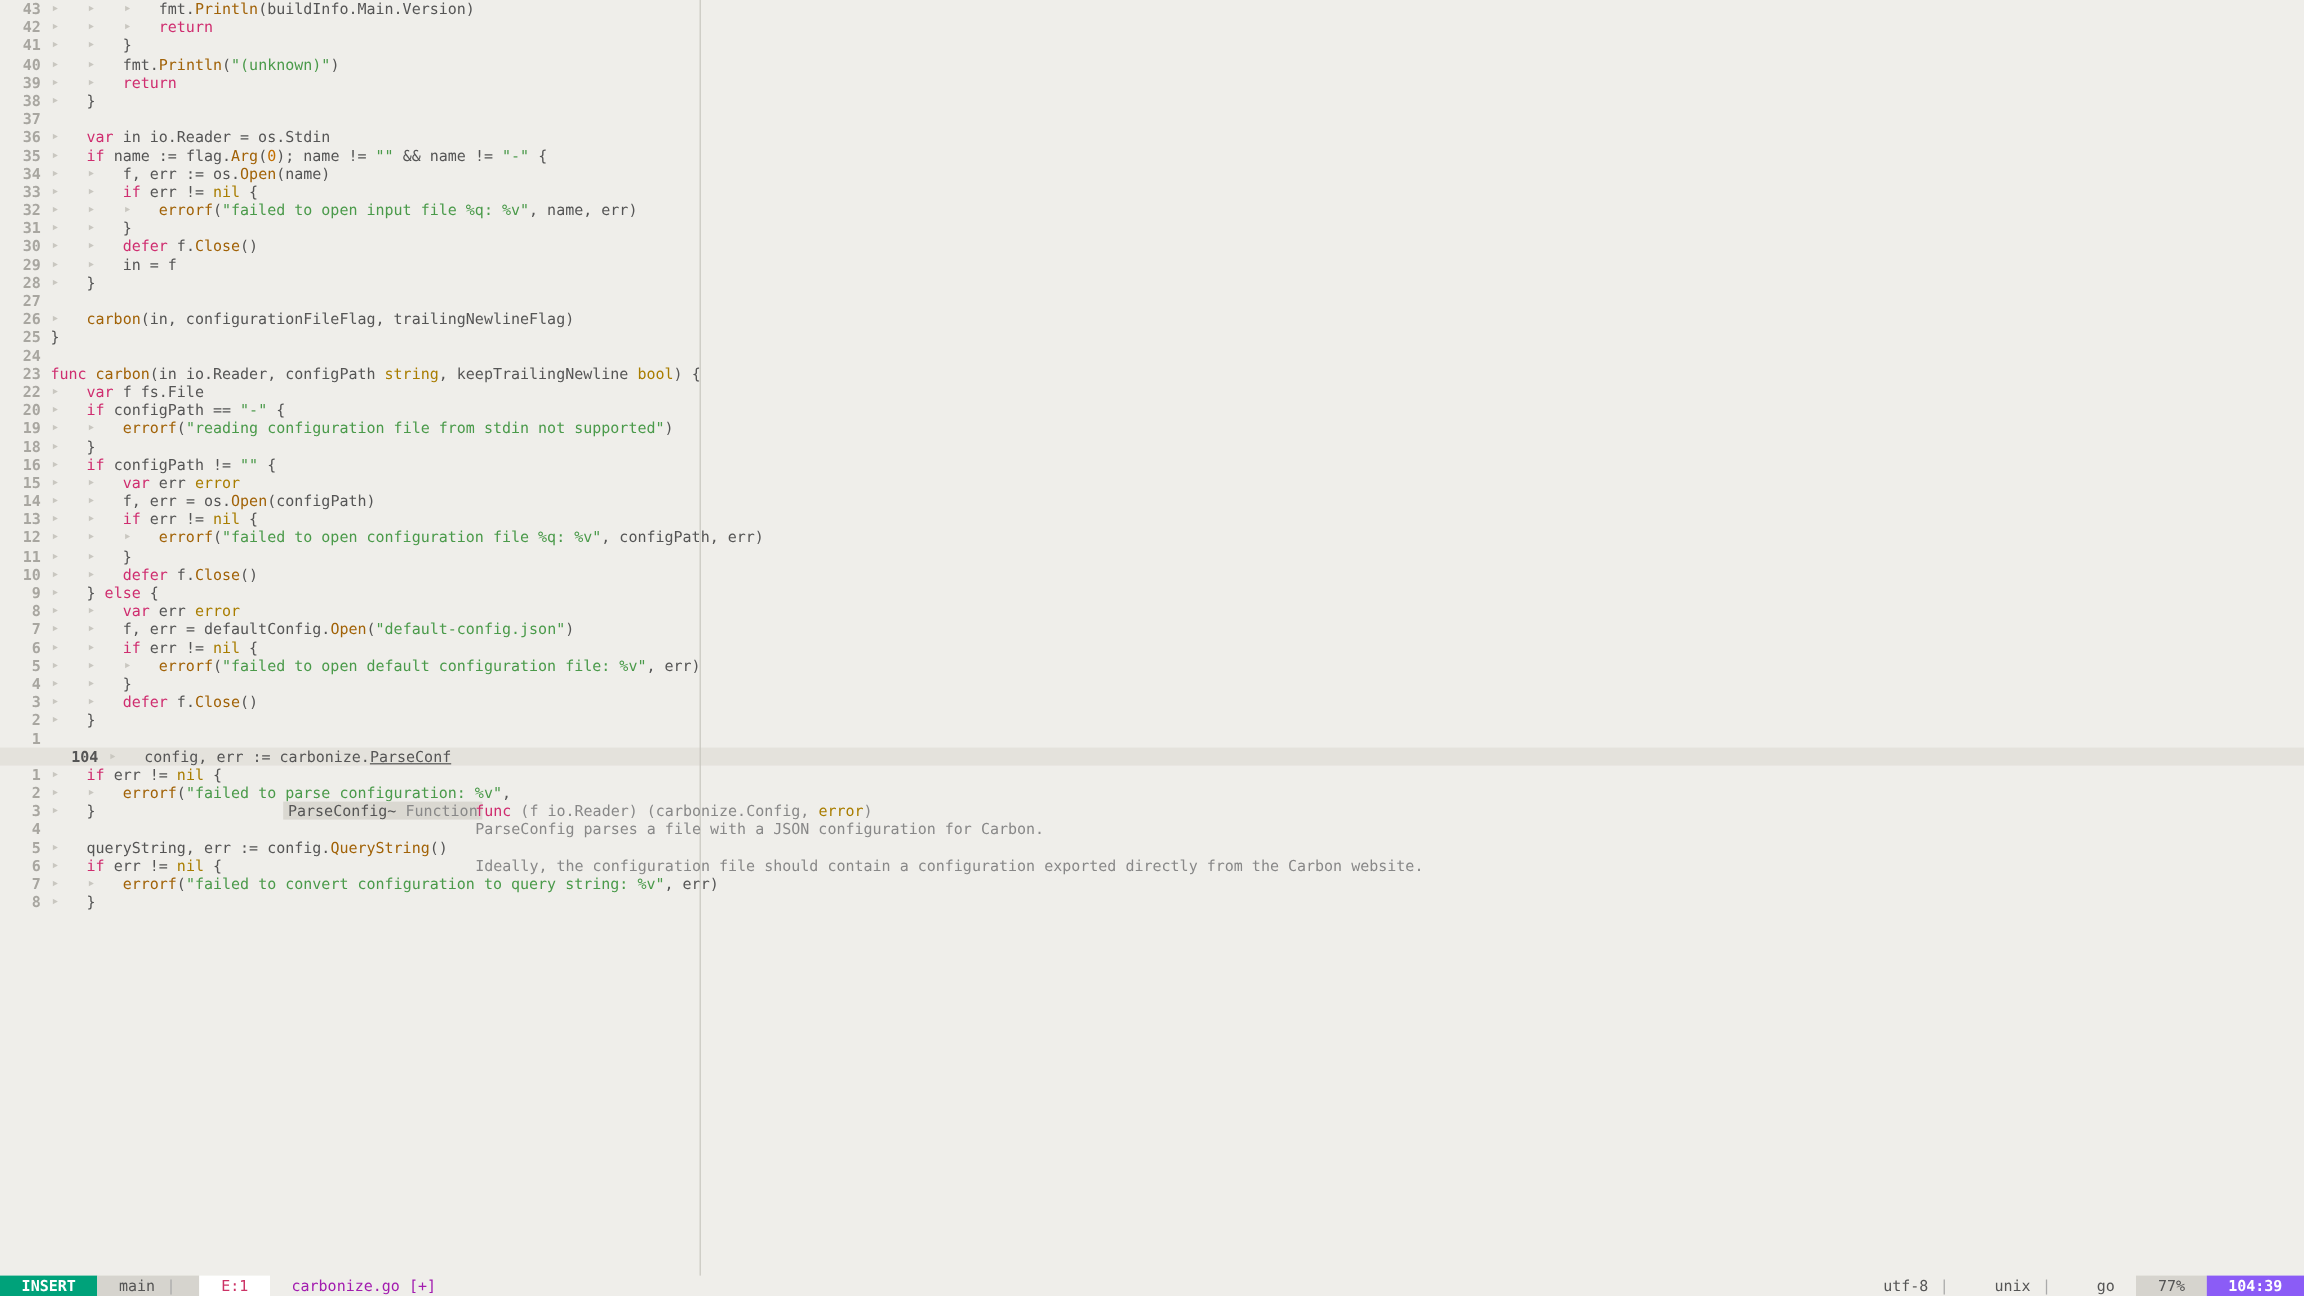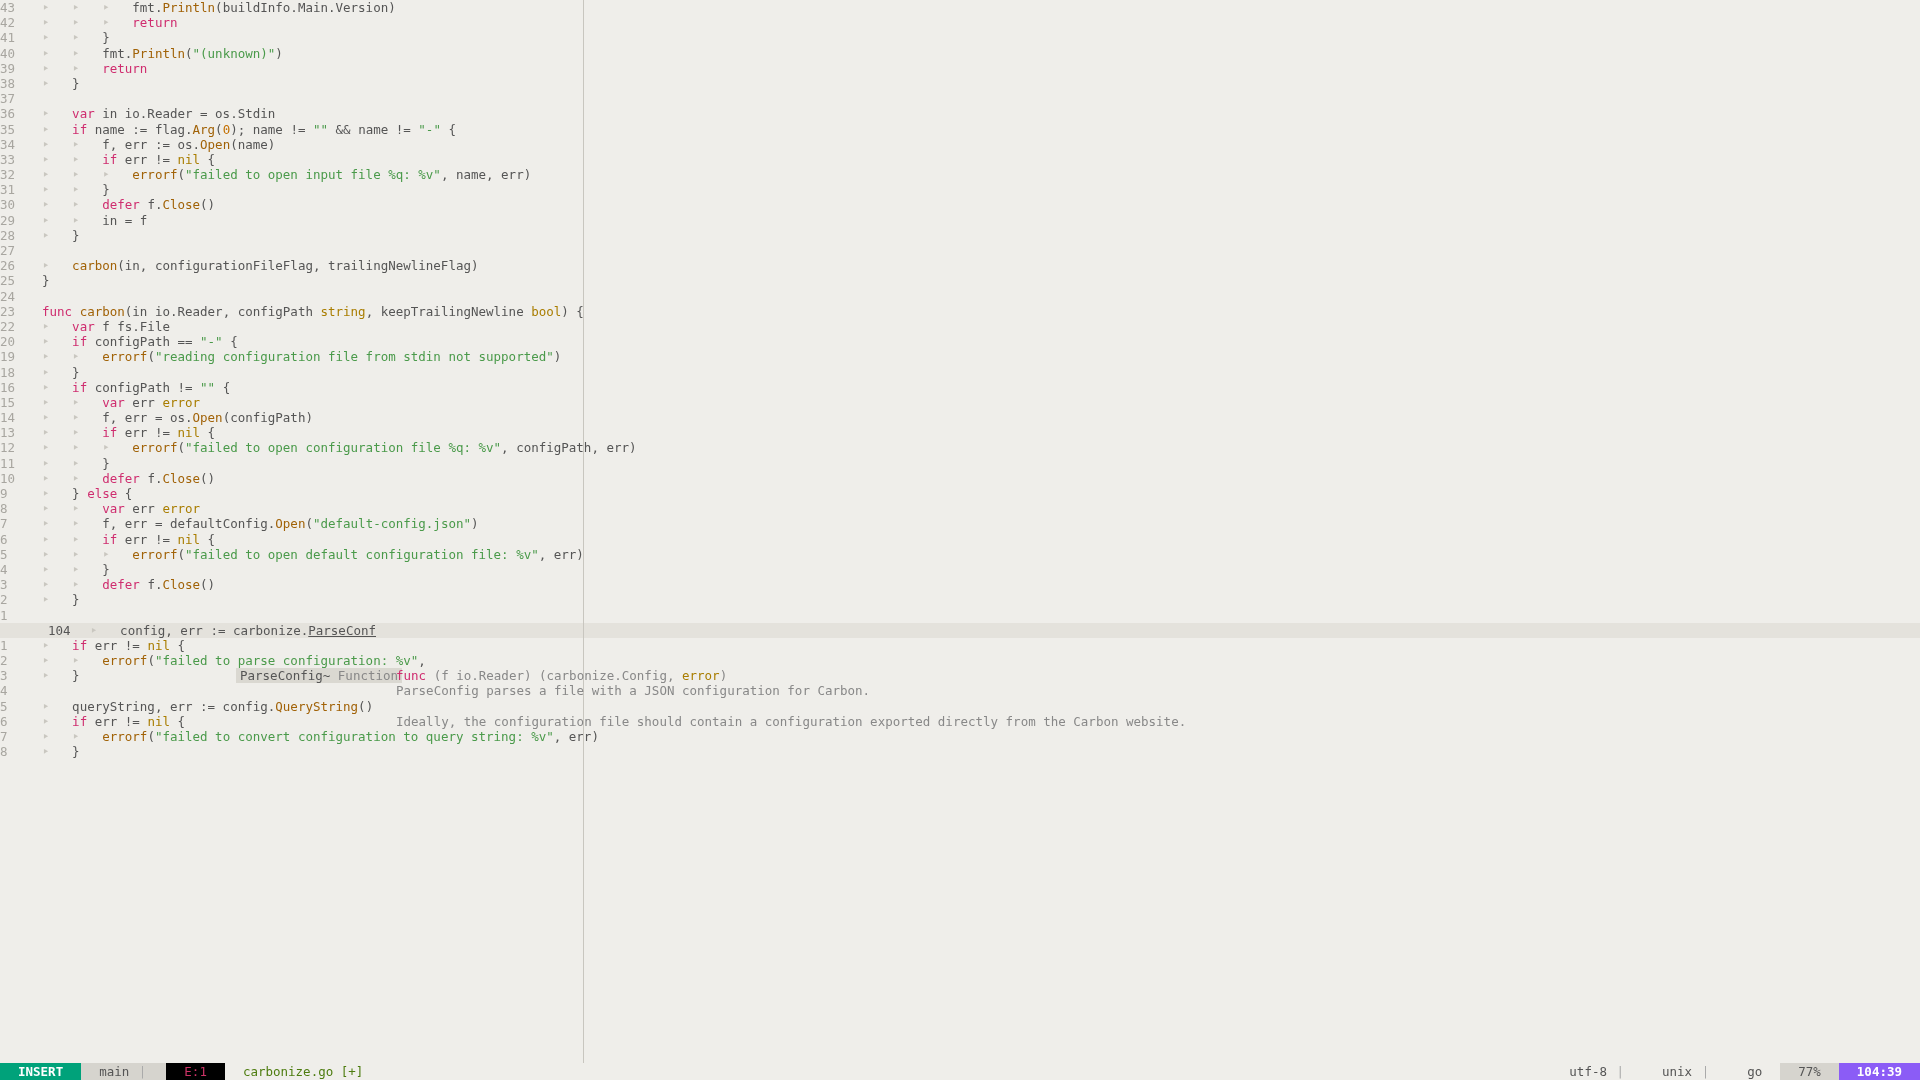--- a/index.html
+++ b/index.html
@@ -14,22 +14,22 @@
   position:relative;
 }
 .editor { position:absolute; inset:0; }
 .vsplit {
   position:absolute; top:0; left:583px; width:1px; height:100%;
   background:#c8c6bf;
 }
 .code { padding-top:0; }
 .row { display:flex; height:15.2px; white-space:pre; }
 .gutter {
-  width:42px; text-align:left; padding-right:8px;
-  color:#a8a6a0; flex-shrink:0;
+  width:42px; text-align:right; padding-right:8px;
+  color:#a8a6a0; flex-shrink:0;font-weight:bold;
 }
 .ws { color:#c9c7c0; }
 .row.cur { background:#e4e2dc; }
 .row.cur .gutter { color:#555;margin-left:48px; }
 
 
 .kw  { color:#cf2d6f; }   
 .fn  { color:#a16207; }   
 .ty  { color:#a97d00; }   
 .str { color:#4a9a4a; }   
@@ -51,22 +51,22 @@
 
 .status {
   position:absolute; bottom:0; left:0; right:0;
   height:17px; display:flex; align-items:center;
   background:#efeeea;
   font-size:12.5px;
 }
 .seg { padding:0 18px; height:17px; display:flex; align-items:center;}
 .seg.mode { background:#00a27a; color:#fff; font-weight:bold; }
 .seg.branch { background:#d6d4ce; color:#555;text-align:center; }
-.seg.err { background:#000000; color:#c36; }
-.seg.file { color:#4d7c0f; }
+.seg.err { background:#ffffff; color:#c36; }
+.seg.file { color:#a21caf; }
 .status-right { margin-left:auto; display:flex;}
 .seg.pct { background:#d6d4ce; }
 .seg.pos { background:#8b5cf6; color:#fff; font-weight:bold; }
 .sep { color:#aaa; padding:0 2px;}
 </style>
 </head>
 <body>
 
 <div class="editor">
   <div class="vsplit"></div>

